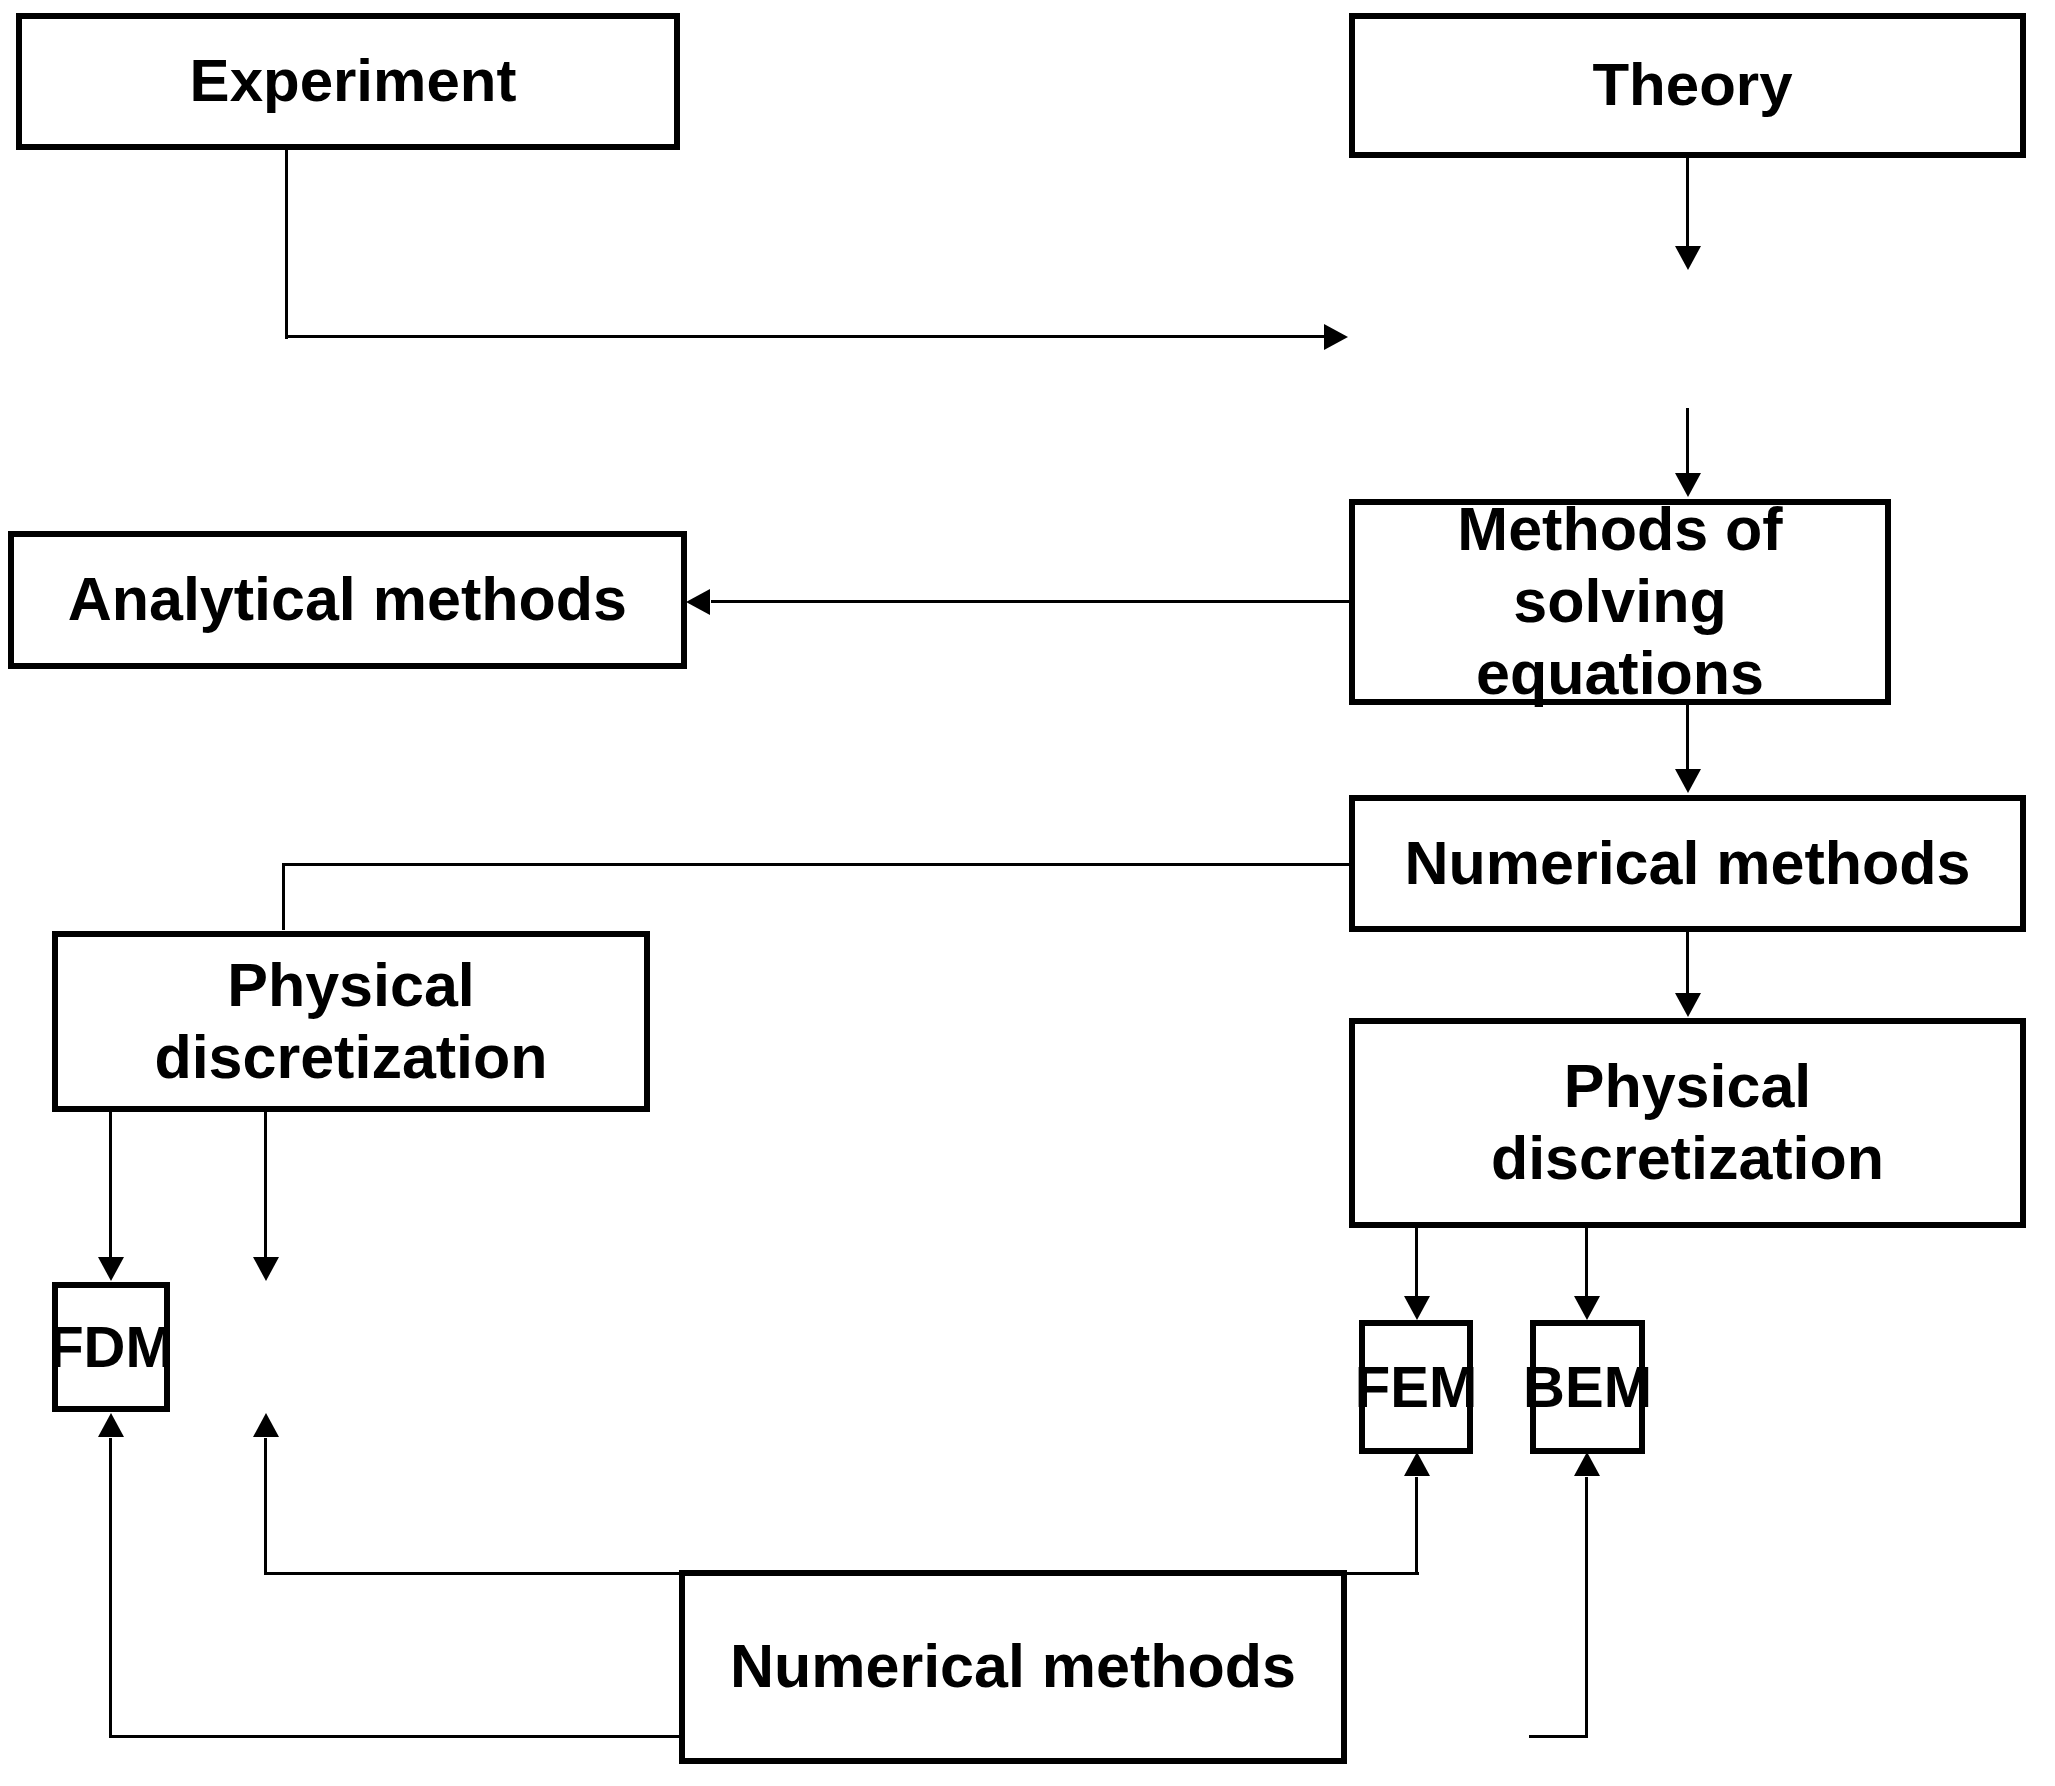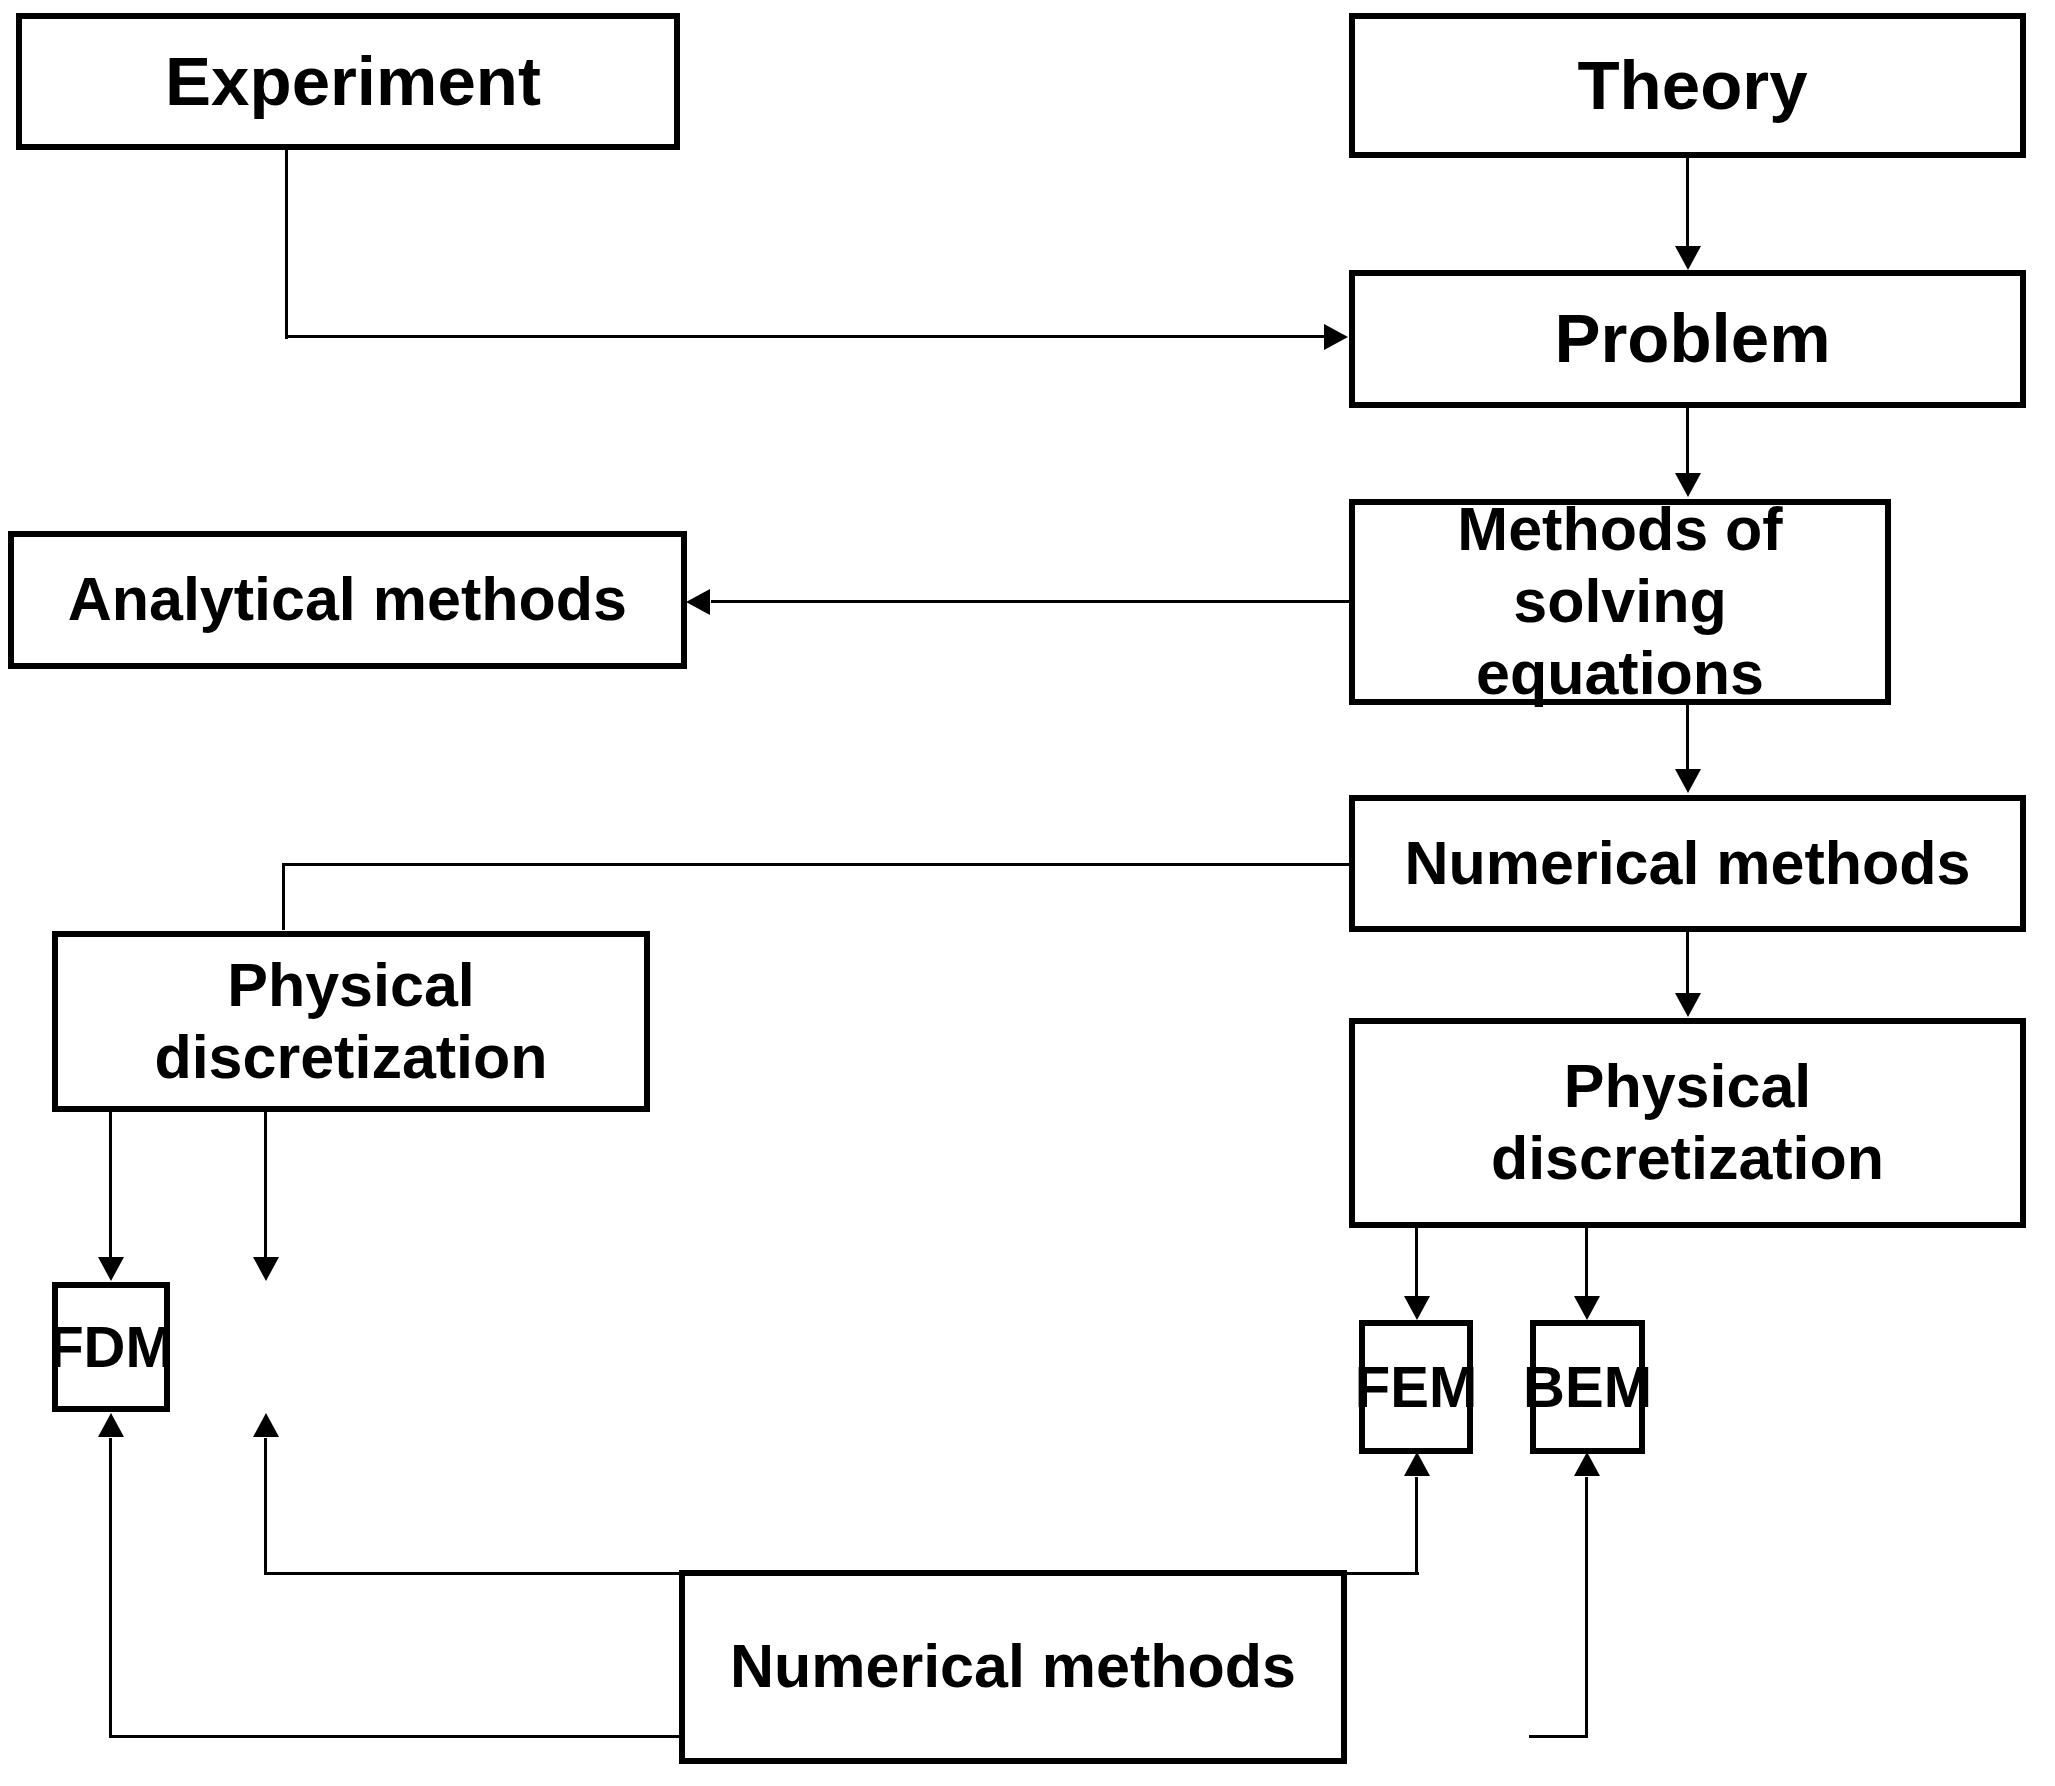--- a/index.html
+++ b/index.html
@@ -31,21 +31,21 @@
     font-family: "Liberation Sans", sans-serif;
     line-height: 1.18;
     z-index: 3;
   }
   .node .label {
     display: block;
     padding: 0 6.5px;
     white-space: pre-line;
   }
   
-  .t-xl  { font-size: 69px; padding-left: 10px; }
+  .t-xl  { font-size: 60px; padding-left: 10px; }
   .t-lg  { font-size: 61px; }
   .t-md  { font-size: 58px; }
 
   
   .edge {
     position: absolute;
     background: #000000;
     z-index: 1;
   }
   .edge.h { height: 3.2px; }
@@ -137,23 +137,20 @@
   <div class="arrow up" style="left:1574px; top:1452px;"></div>
 
   <div class="node t-xl" style="left:16px; top:13px; width:664px; height:137px;">
     <span class="label">Experiment</span>
   </div>
 
   <div class="node t-xl" style="left:1349px; top:13px; width:677px; height:145px;">
     <span class="label">Theory</span>
   </div>
 
-  <div class="node t-xl" style="left:1349px; top:270px; width:677px; height:138px;">
-    <span class="label">Problem</span>
-  </div>
 
   <div class="node t-lg" style="left:1349px; top:499px; width:542px; height:206px;">
     <span class="label">Methods of solving
 equations</span>
   </div>
 
   <div class="node t-lg" style="left:7.8px; top:531px; width:679px; height:138px;">
     <span class="label">Analytical methods</span>
   </div>
 

